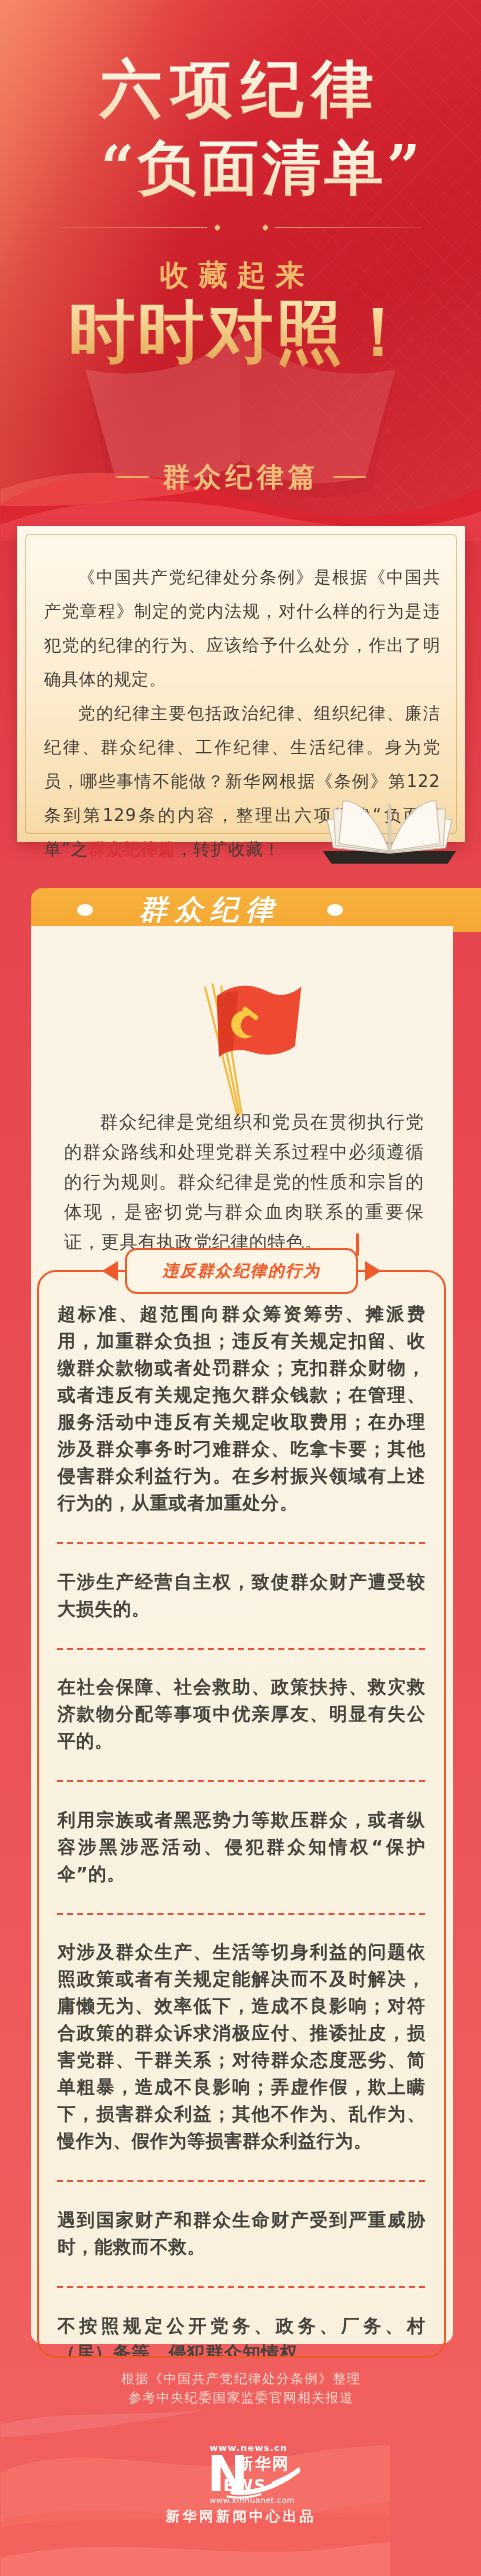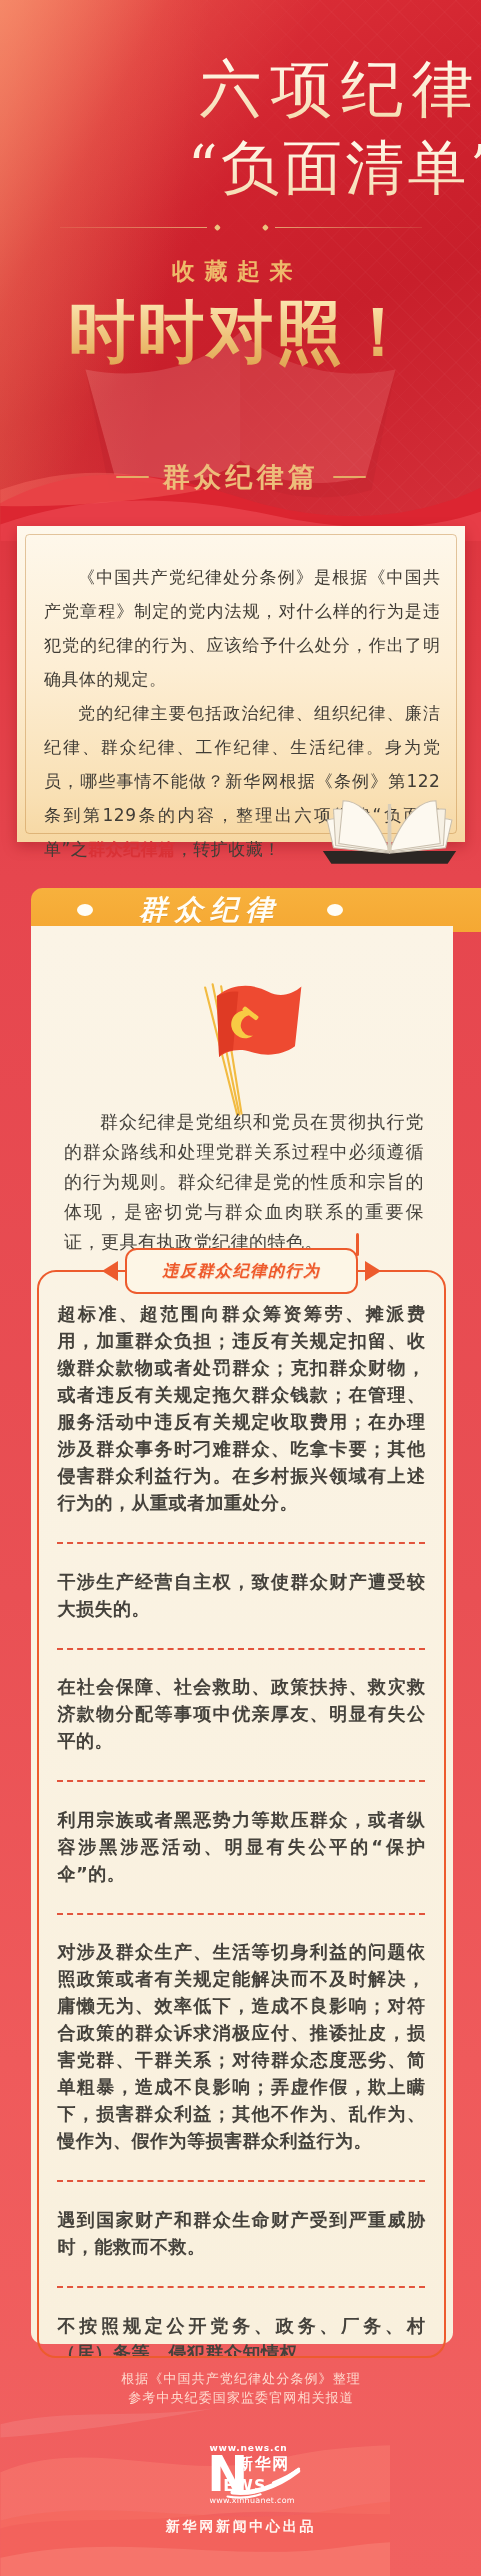--- a/index.html
+++ b/index.html
@@ -10,36 +10,36 @@
   
   .hero{position:absolute;left:0;top:0;width:482px;height:541px;overflow:hidden;
         background:linear-gradient(160deg,#e0333a 0%,#cf222e 38%,#c81f2b 60%,#d5303a 100%);}
   .hero::before{content:'';position:absolute;inset:0;
         background:linear-gradient(118deg,rgba(255,186,132,.55) 0%,rgba(255,170,120,.18) 22%,rgba(255,170,120,0) 42%),
                    linear-gradient(98deg,rgba(255,140,100,.28) 4%,rgba(255,140,100,0) 38%);}
   .hero::after{content:'';position:absolute;inset:0;opacity:.18;
         background:repeating-linear-gradient(45deg,rgba(255,255,255,.12) 0 1.1px,transparent 1.1px 16px),
                    repeating-linear-gradient(-45deg,rgba(255,255,255,.10) 0 1.1px,transparent 1.1px 16px);
         -webkit-mask:linear-gradient(90deg,transparent 30%,#000 75%);mask:linear-gradient(90deg,transparent 30%,#000 75%);}
-  .hero-title{position:absolute;left:0;width:482px;text-align:right;
-        font-family:"DejaVu Serif","Liberation Serif",serif;font-weight:normal;
+  .hero-title{position:absolute;left:0;width:482px;text-align:center;
+        font-family:"DejaVu Serif","Liberation Serif",serif;font-weight:bold;
         font-size:62px;letter-spacing:8.6px;line-height:70px;
         background:linear-gradient(180deg,#fff8ea 10%,#f6ddb4 90%);
         -webkit-background-clip:text;background-clip:text;color:transparent;
         text-shadow:0 3.2px 7.5px rgba(120,10,10,.0);z-index:3;}
   #title1{top:54px;}
   #title2{top:133px;font-size:59px;letter-spacing:3.2px;padding-left:21px;}
   .hero-divider{position:absolute;top:225px;left:60px;width:362px;height:5.4px;z-index:3;display:flex;align-items:center;}
   .hero-divider .line{flex:1;height:1.1px;background:linear-gradient(90deg,rgba(233,183,122,.15),rgba(233,183,122,.85));}
   .hero-divider .line.r{background:linear-gradient(90deg,rgba(233,183,122,.85),rgba(233,183,122,.15));}
   .hero-divider .dot{width:4.8px;height:4.8px;border-radius:1.6px;background:#ecc27e;margin:0 7.5px;transform:rotate(45deg);}
   .hero-divider .gap{width:28px;}
   .hero-sub{position:absolute;top:256px;left:0;width:474px;text-align:center;z-index:3;
         font-family:"DejaVu Serif","Liberation Serif",serif;font-weight:bold;
-        font-size:23px;letter-spacing:9.6px;color:#eeb96a;}
+        font-size:29px;letter-spacing:9.6px;color:#eeb96a;}
   .hero-big{position:absolute;top:292px;left:0;width:482px;text-align:center;z-index:3;
         font-family:"DejaVu Serif","Liberation Serif",serif;font-weight:bold;
         font-size:67px;letter-spacing:2.1px;line-height:80px;
         background:linear-gradient(180deg,#fce6b2 8%,#eab86a 70%,#dd9f4c 100%);
         -webkit-background-clip:text;background-clip:text;color:transparent;}
   .hero-series{position:absolute;top:459px;left:0;width:482px;z-index:3;display:flex;align-items:center;justify-content:center;}
   .hero-series .lbl{font-family:"DejaVu Serif","Liberation Serif",serif;font-weight:bold;
         font-size:27px;letter-spacing:4.3px;color:#edbd7a;margin:0 14px;}
   .hero-series .dash{width:33px;height:2.1px;background:#e4ad66;border-radius:1.1px;}
   .hero-book{position:absolute;left:64px;top:300px;z-index:1;opacity:.55;}
@@ -86,21 +86,21 @@
         border:2.7px solid #ed5b2d;border-radius:19px;overflow:hidden;z-index:6;}
   .rules-list{margin:0;list-style:none;padding:28px 19px 0 18px;font-weight:bold;}
   .rules-list li{font-size:18px;line-height:27px;color:#45423c;letter-spacing:0.5px;text-align:justify;}
   .rules-list li + li{border-top:2.1px dashed #e2543c;margin-top:26px;padding-top:23.6px;}
 
   
   .footer{position:absolute;left:0;top:2344px;width:390px;height:232px;overflow:hidden;}
   .footer .src{position:absolute;left:0;width:482px;text-align:center;
         font-size:13px;line-height:16px;letter-spacing:1.1px;color:rgba(255,224,212,.95);z-index:3;}
   #src1{top:27px;} #src2{top:46px;}
-  .credit{position:absolute;top:174px;left:0;width:482px;text-align:center;z-index:3;
+  .credit{position:absolute;top:164px;left:0;width:482px;text-align:center;z-index:3;
         font-size:14px;font-weight:bold;letter-spacing:2.7px;color:#fff7f2;}
   .logo{position:absolute;left:188px;top:95px;z-index:3;}
   .footer-waves{position:absolute;left:0;top:0;z-index:1;}
 </style>
 </head>
 <body>
 
 <div class="page">
 
   <div class="hero">
@@ -189,21 +189,21 @@
 
       <div class="rules-box">
         <ul class="rules-list">
 
             <li>超标准、超范围向群众筹资筹劳、摊派费用，加重群众负担；违反有关规定扣留、收缴群众款物或者处罚群众；克扣群众财物，或者违反有关规定拖欠群众钱款；在管理、服务活动中违反有关规定收取费用；在办理涉及群众事务时刁难群众、吃拿卡要；其他侵害群众利益行为。在乡村振兴领域有上述行为的，从重或者加重处分。</li>
 
             <li>干涉生产经营自主权，致使群众财产遭受较大损失的。</li>
 
             <li>在社会保障、社会救助、政策扶持、救灾救济款物分配等事项中优亲厚友、明显有失公平的。</li>
 
-            <li>利用宗族或者黑恶势力等欺压群众，或者纵容涉黑涉恶活动、明显有失公平的“保护伞”的。</li>
+            <li>利用宗族或者黑恶势力等欺压群众，或者纵容涉黑涉恶活动、侵犯群众知情权“保护伞”的。</li>
 
             <li>对涉及群众生产、生活等切身利益的问题依照政策或者有关规定能解决而不及时解决，庸懒无为、效率低下，造成不良影响；对符合政策的群众诉求消极应付、推诿扯皮，损害党群、干群关系；对待群众态度恶劣、简单粗暴，造成不良影响；弄虚作假，欺上瞒下，损害群众利益；其他不作为、乱作为、慢作为、假作为等损害群众利益行为。</li>
 
             <li>遇到国家财产和群众生命财产受到严重威胁时，能救而不救。</li>
 
             <li>不按照规定公开党务、政务、厂务、村（居）务等，侵犯群众知情权。</li>
 
           </ul>
       </div>
     </div>

